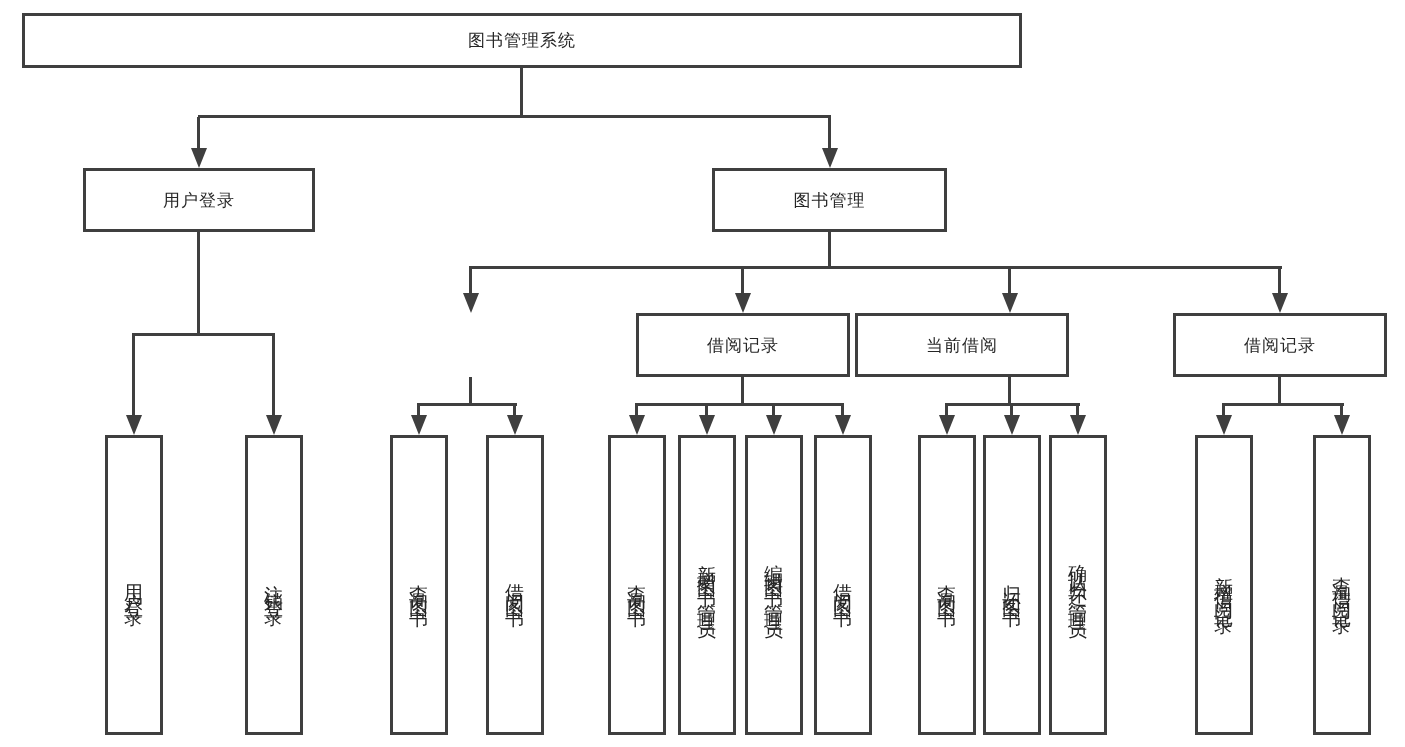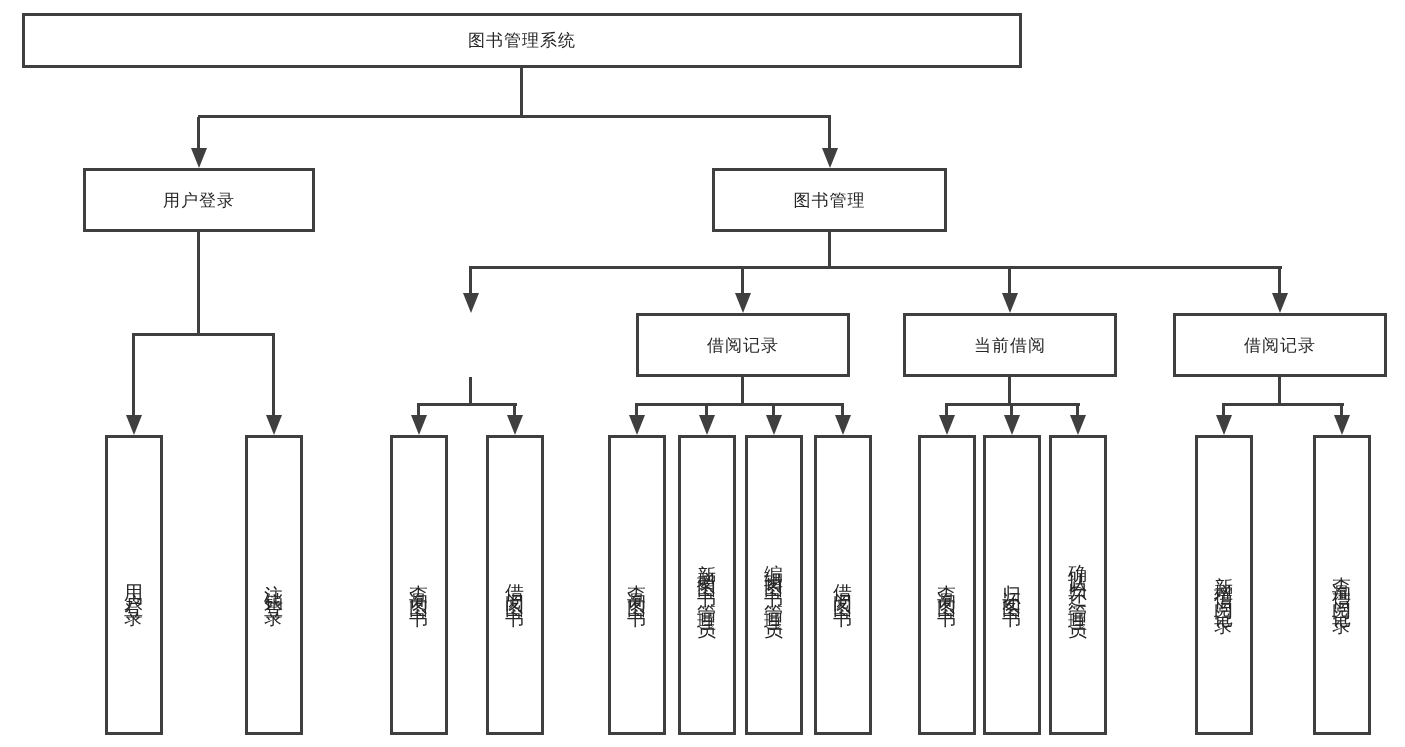--- a/index.html
+++ b/index.html
@@ -79,21 +79,21 @@
   <div class="vline" style="left:741px;top:268px;height:25px"></div>
   <div class="arrow" style="left:735px;top:293px"></div>
   <div class="vline" style="left:1008px;top:268px;height:25px"></div>
   <div class="arrow" style="left:1002px;top:293px"></div>
   <div class="vline" style="left:1278px;top:268px;height:25px"></div>
   <div class="arrow" style="left:1272px;top:293px"></div>
 
   <div class="node" style="left:636px;top:313px;width:214px;height:64px">
     <span>借阅记录</span>
   </div>
-  <div class="node" style="left:903px;top:313px;width:214px;height:64px">
+  <div class="node" style="left:855px;top:313px;width:214px;height:64px">
     <span>当前借阅</span>
   </div>
   <div class="node" style="left:1173px;top:313px;width:214px;height:64px">
     <span>借阅记录</span>
   </div>
 
   <div class="vline" style="left:469px;top:377px;height:29px"></div>
   <div class="hline" style="left:417px;top:403px;width:100px"></div>
   <div class="vline" style="left:417px;top:405px;height:10px"></div>
   <div class="arrow" style="left:411px;top:415px"></div>

